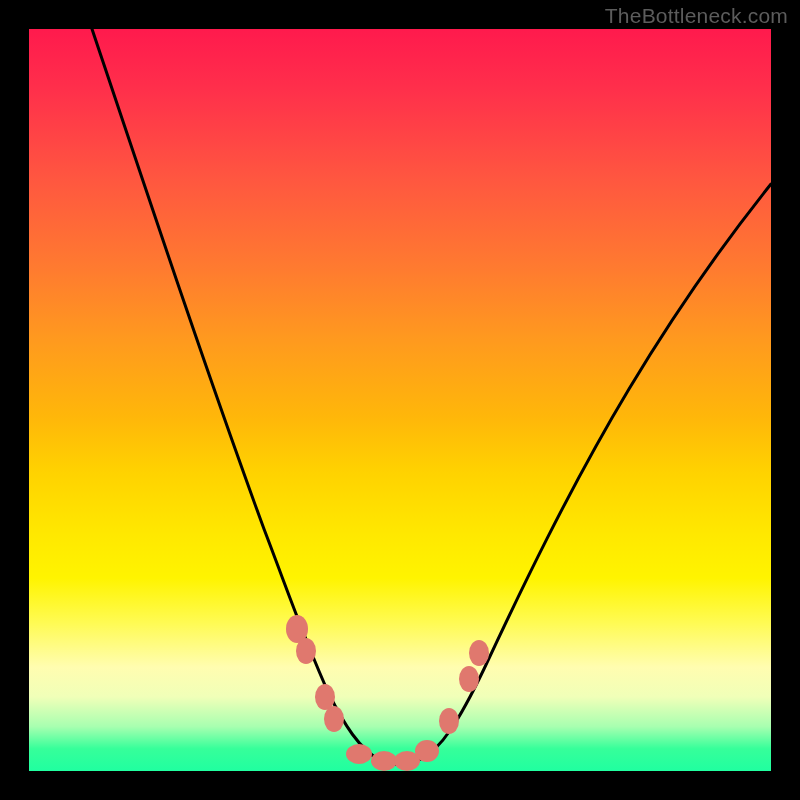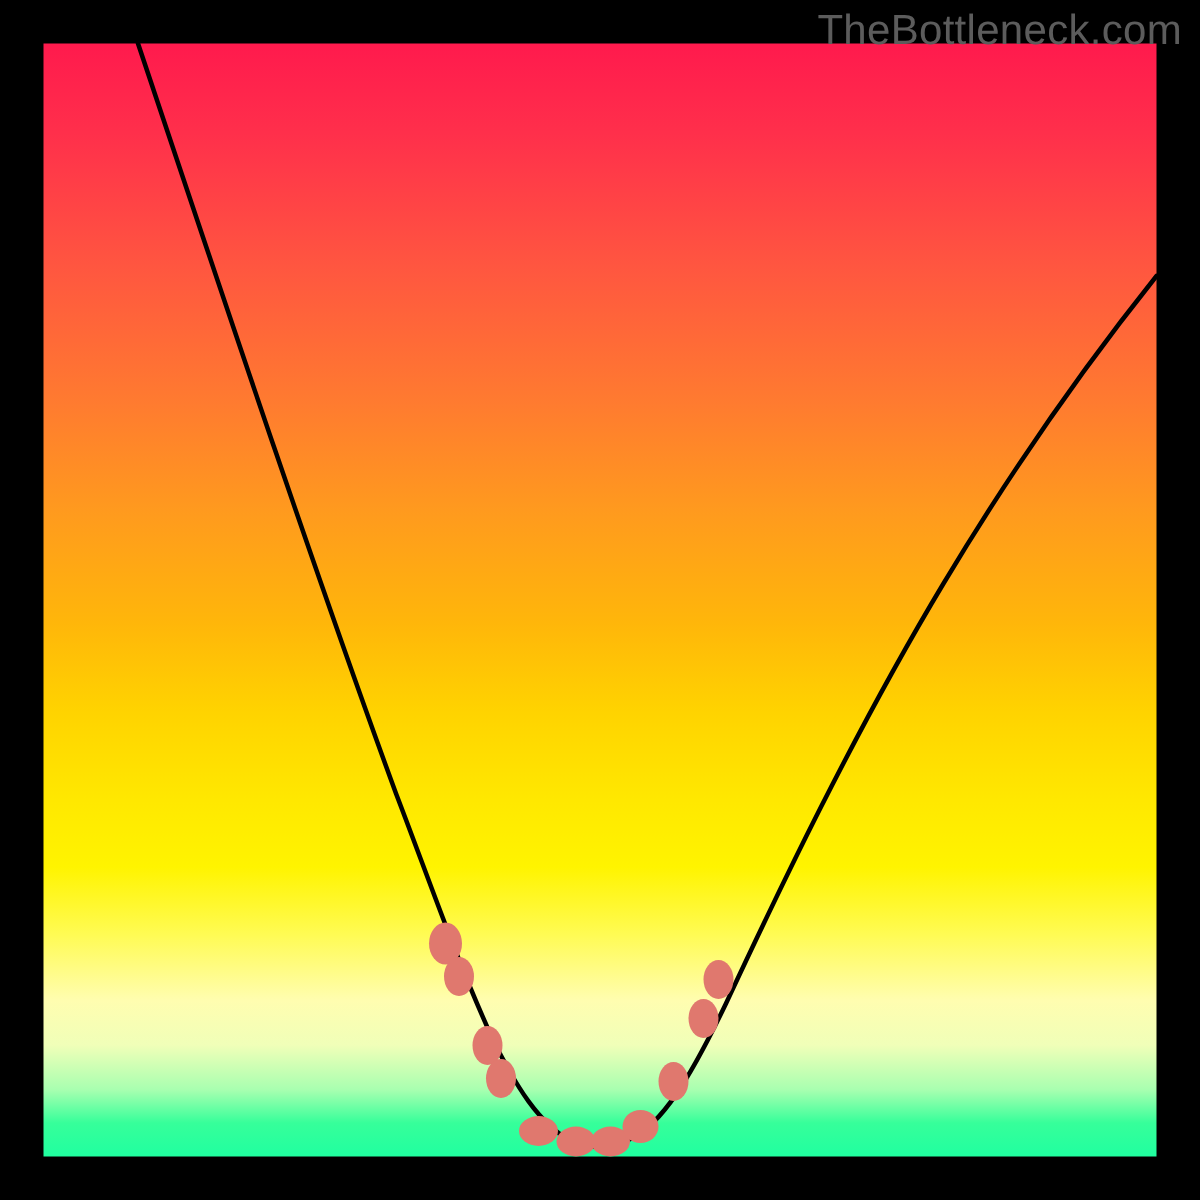--- a/index.html
+++ b/index.html
@@ -43,21 +43,21 @@
       #a8ffb0 94%,
       #36ff9a 97%,
       #20ffa0 100%
     );
   }
   .watermark {
     position: absolute;
     top: 4px;
     right: 12px;
     color: #5c5c5c;
-    font-size: 28px;
+    font-size: 21px;
     font-weight: 500;
     letter-spacing: 0.2px;
     font-family: Arial, Helvetica, sans-serif;
     user-select: none;
   }
   svg.curve {
     position: absolute;
     left: 0;
     top: 0;
     width: 742px;

